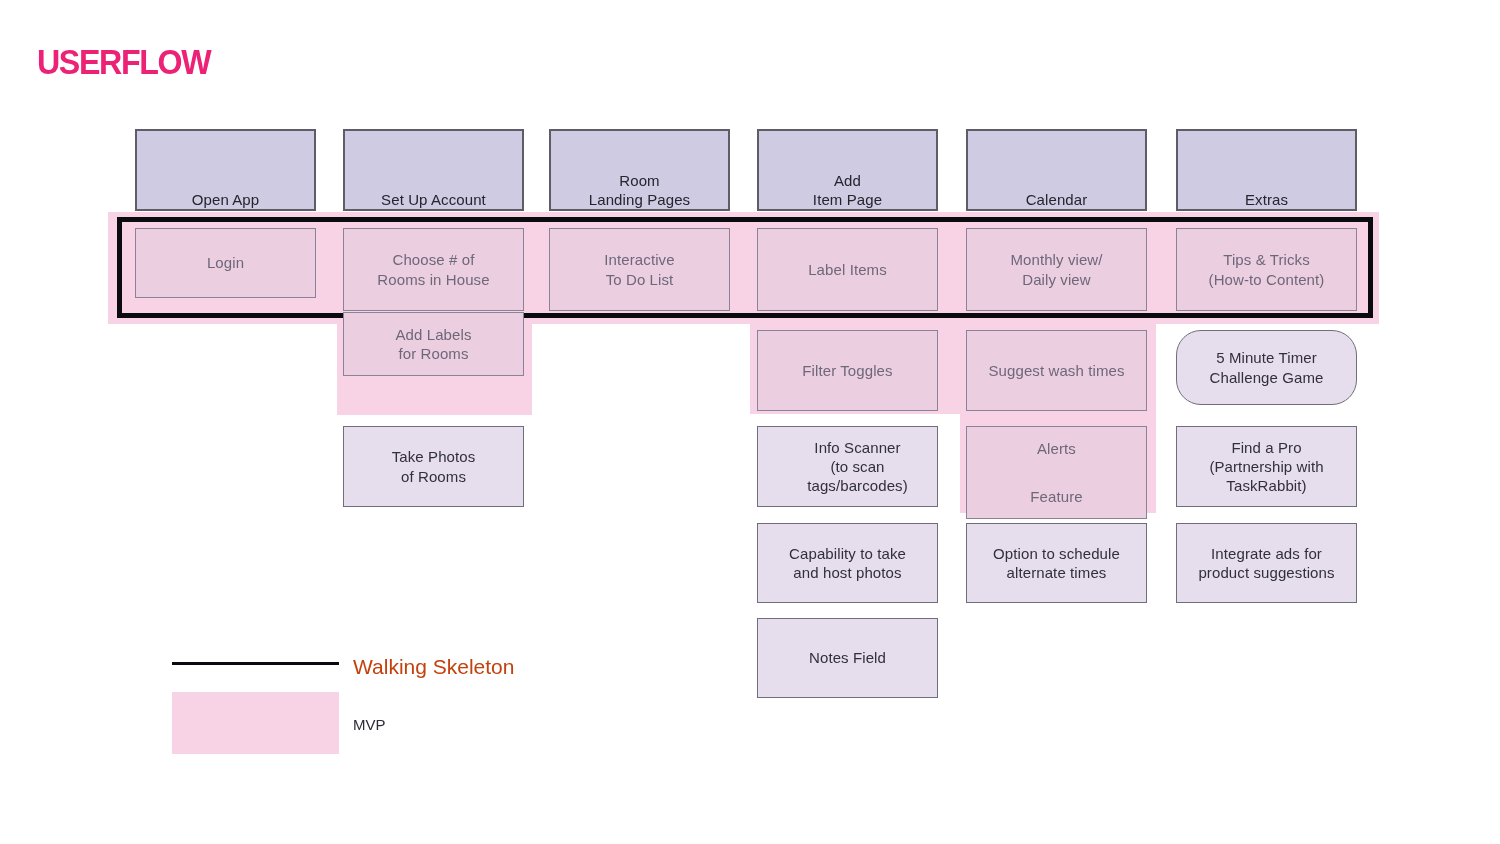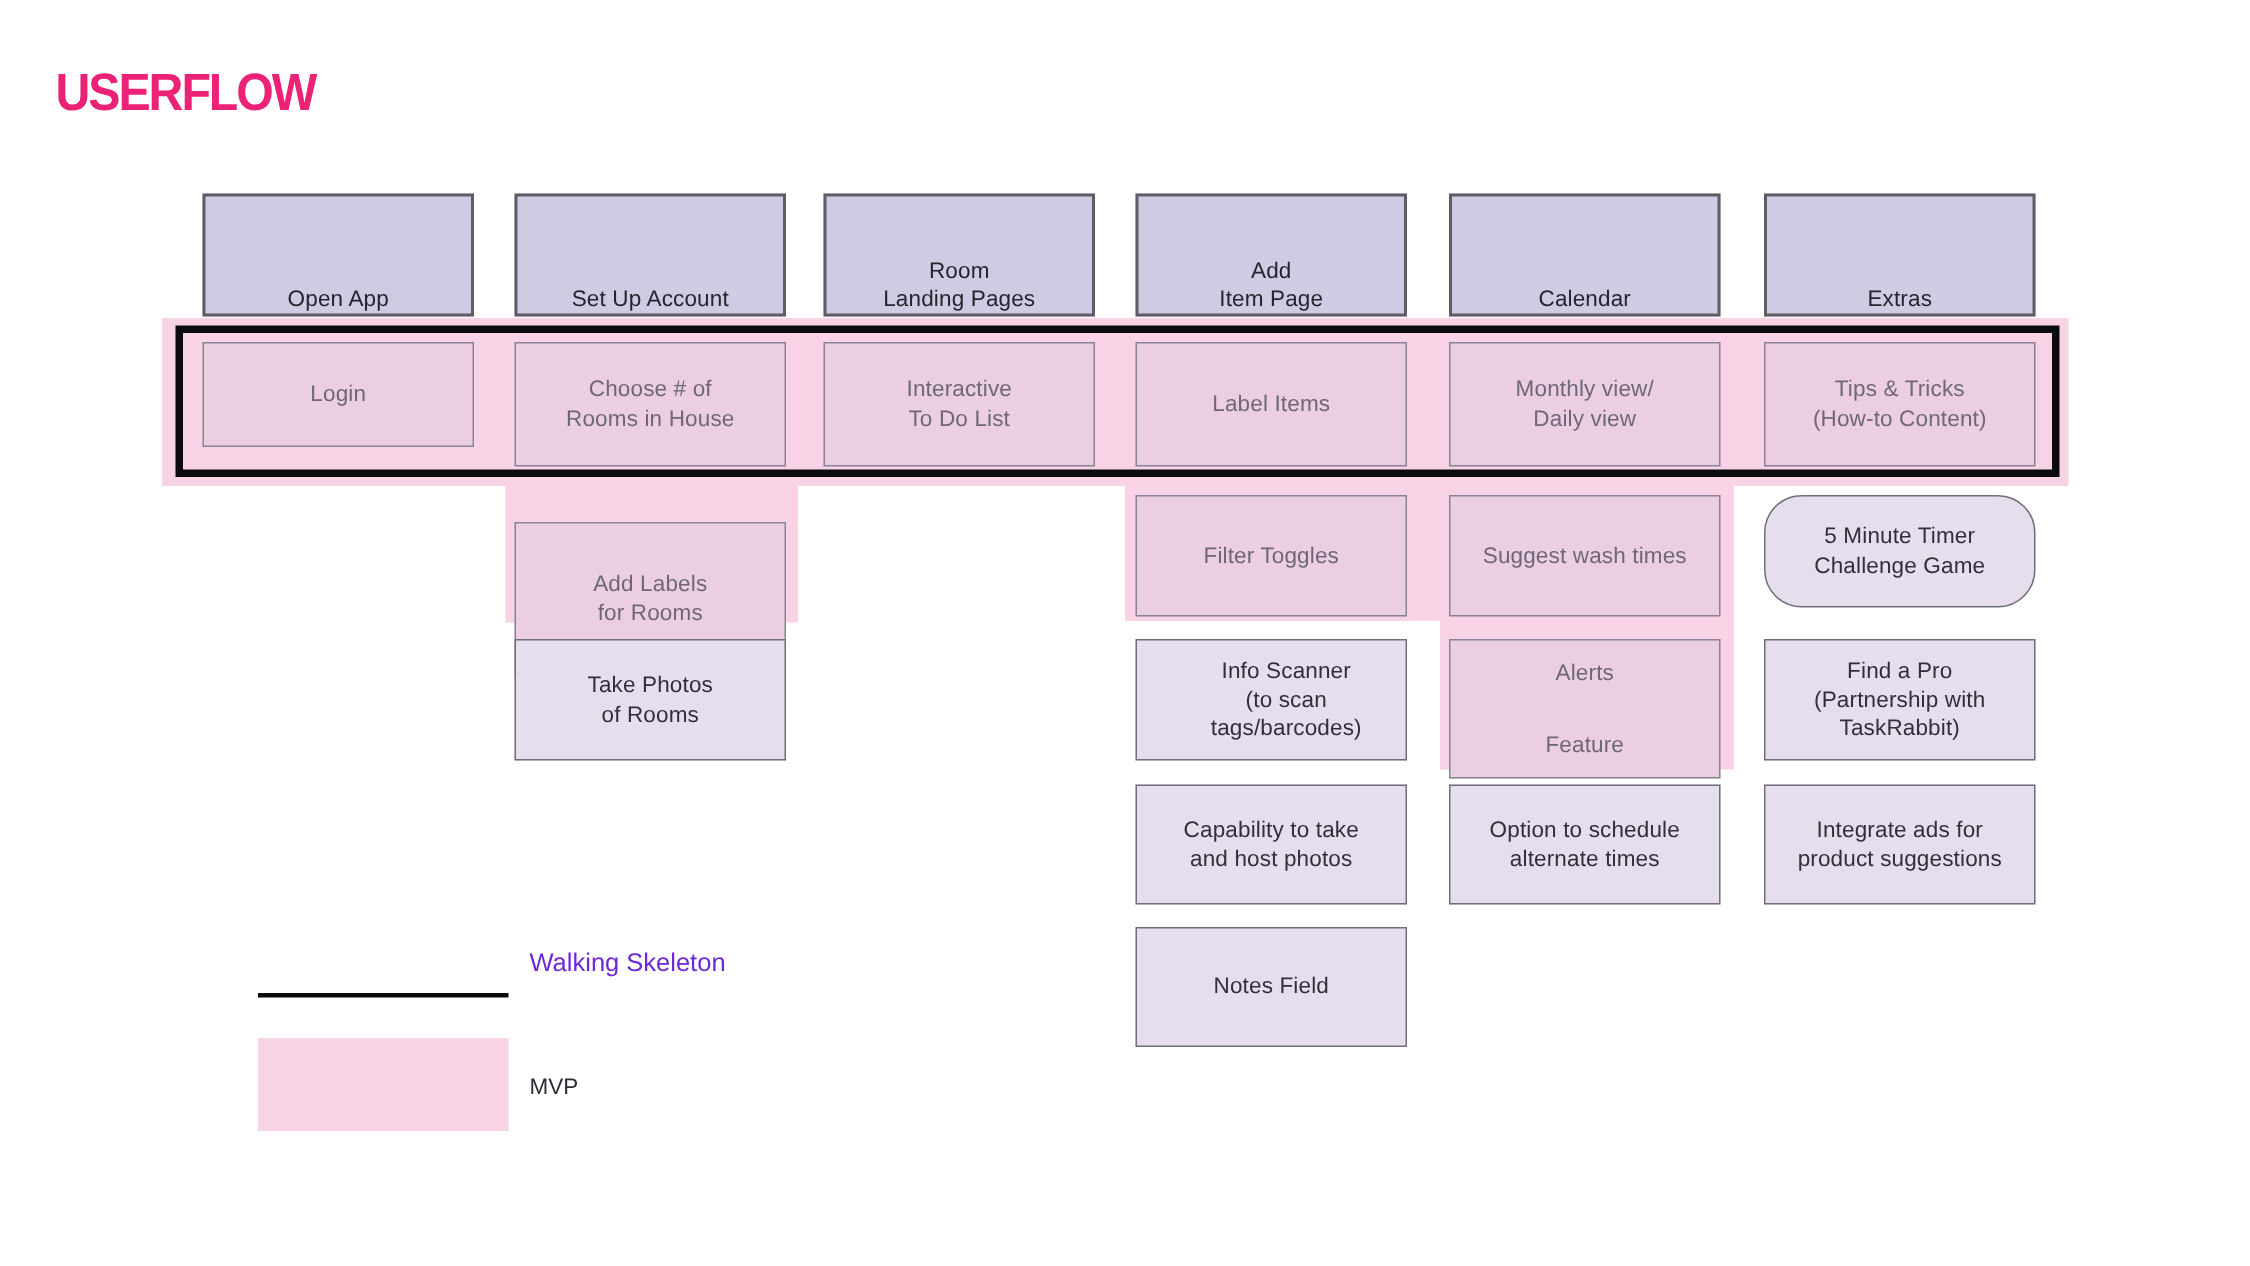--- a/index.html
+++ b/index.html
@@ -41,21 +41,21 @@
   .box.light{
     background:var(--light-fill,#E6DEEC);border:1.5px solid #716E7B;color:#312F3A;
   }
 
   
   .legend-line{
     position:absolute;left:172px;top:662px;width:167px;height:3px;
     background:var(--skeleton-black,#0B0A0E);
   }
   .legend-line-label{
-    position:absolute;left:353px;top:632px;font-size:17px;color:#6d28d9;
+    position:absolute;left:353px;top:655px;font-size:21px;color:#c2410c;
   }
   .legend-swatch{
     position:absolute;left:172px;top:692px;width:167px;height:62px;
     background:var(--mvp-band,#F8D3E5);
   }
   .legend-swatch-label{
     position:absolute;left:353px;top:716px;font-size:15px;color:#2D2B35;
   }
 
   
@@ -124,21 +124,21 @@
         <div>Label Items</div>
       </div>
       <div class="box mvp" style="left: 966px; top: 228px; height: 83px;">
         <div>Monthly view/</div>
         <div>Daily view</div>
       </div>
       <div class="box mvp" style="left: 1176px; top: 228px; height: 83px;">
         <div>Tips &amp; Tricks</div>
         <div>(How-to Content)</div>
       </div>
-      <div class="box mvp" style="left: 343px; top: 348px; height: 102px;">
+      <div class="box mvp" style="left: 343px; top: 312px; height: 64px;">
         <div>Add Labels</div>
         <div>for Rooms</div>
       </div>
       <div class="box mvp" style="left: 757px; top: 330px; height: 81px;">
         <div>Filter Toggles</div>
       </div>
       <div class="box mvp" style="left: 966px; top: 330px; height: 81px;">
         <div>Suggest wash times</div>
       </div>
       <div class="box light" style="left: 1176px; top: 330px; height: 75px; border-radius: 25px;">

